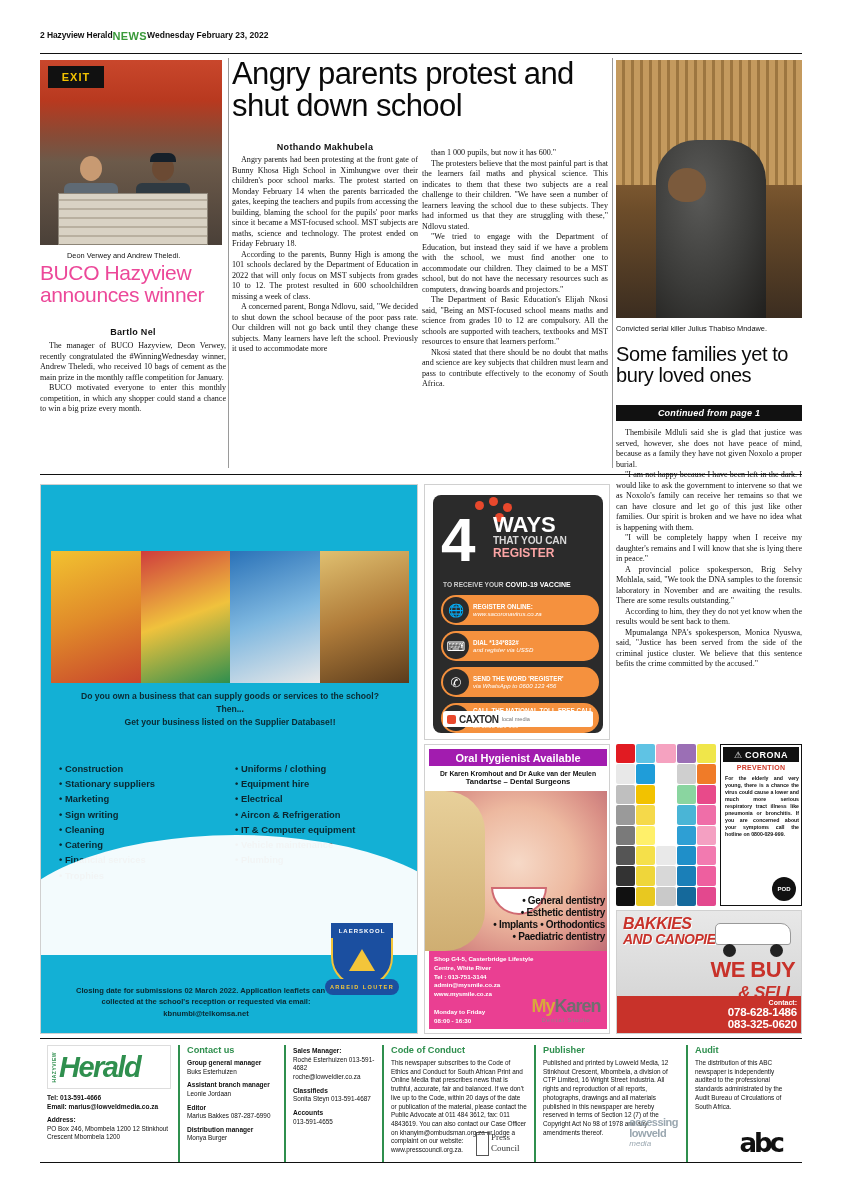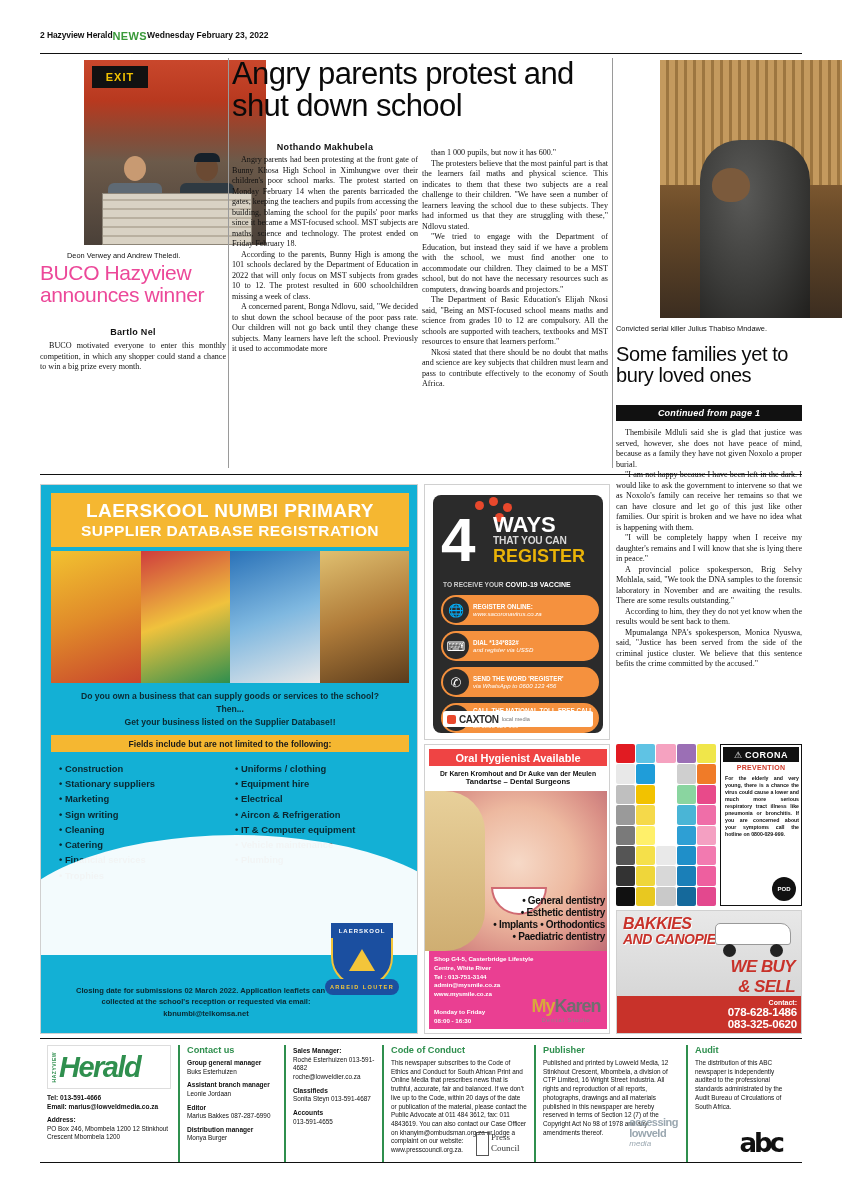--- a/index.html
+++ b/index.html
@@ -16,21 +16,21 @@
   .masthead {
     position: absolute; left: 40px; top: 30px; width: 762px; height: 24px;
     border-bottom: 1.5px solid #111;
     display: flex; align-items: flex-start; justify-content: flex-start;
   }
   .mh-left { font-size: 8.5px; font-weight: bold; color: #111; letter-spacing: -0.1px; }
   .mh-center { font-size: 11px; font-weight: bold; color: #3a9a3a; letter-spacing: 0.4px; }
   .mh-right { font-size: 8.5px; font-weight: bold; color: #111; }
 
   
-  .photo { position: absolute; overflow: hidden; margin-left: 44px; }
+  .photo { position: absolute; overflow: hidden; }
   .photo-caption {
     font-size: 7.4px; color: #111; line-height: 1.25; margin-top: 3px;
   }
 
   
   #buco-photo { left: 40px; top: 60px; width: 182px; height: 185px;
     background: linear-gradient(180deg,#c9472c 0%, #b8391f 22%, #8a4a35 40%, #6c5a4a 55%, #4a4038 100%); }
   .buco-exit {
     position:absolute; left:8px; top:6px; width:56px; height:22px; background:#111;
     color:#f2c200; font-size:11px; font-weight:bold; letter-spacing:1px;
@@ -137,42 +137,42 @@
     position:absolute; left:424px; top:484px; width:186px; height:256px;
     background:#fff; border:1px solid #d0d0d0; overflow:hidden;
   }
   .fw-card { position:absolute; left:8px; top:10px; width:170px; height:238px; background:#2b2b2b; border-radius:8px; }
   .fw-splat { position:absolute; left:42px; top:2px; width:46px; height:30px; }
   .fw-splat i { position:absolute; width:9px;height:9px;background:#e8482c;border-radius:50%; }
   .fw-4 { position:absolute; left:8px; top:14px; font-size:62px; font-weight:bold; color:#fff; line-height:1; }
   .fw-ways { position:absolute; left:60px; top:20px; width:112px; }
   .fw-ways .w1 { font-size:22px; font-weight:bold; color:#fff; line-height:0.95; }
   .fw-ways .w2 { font-size:10.2px; font-weight:bold; color:#d9d9d9; line-height:1.05; letter-spacing:-0.2px;}
-  .fw-ways .w3 { font-size:18px; font-weight:bold; color:#eab308; line-height:1; }
+  .fw-ways .w3 { font-size:12px; font-weight:bold; color:#fca5a5; line-height:1; }
   .fw-sub { position:absolute; left:10px; top:86px; width:152px; font-size:6.6px; color:#ccc; font-weight:bold; }
   .fw-sub b { color:#fff; font-size:7px; }
   .fw-rows { position:absolute; left:8px; top:100px; width:158px; }
   .fw-row { position:relative; margin-bottom:6px; height:30px; background:#f5913e; border-radius:15px;
      display:flex; align-items:center; padding-left:32px; }
   .fw-ico { position:absolute; left:2px; top:2px; width:26px; height:26px; border-radius:50%;
      background:#2b2b2b; color:#fff; display:flex; align-items:center; justify-content:center; font-size:13px; }
   .fw-row .t1 { font-size:6.3px; font-weight:bold; color:#fff; line-height:1.15; }
   .fw-row .t2 { font-size:6.1px; font-style:italic; color:#fff; line-height:1.15; }
   .fw-caxton { position:absolute; left:10px; bottom:6px; width:150px; height:16px; background:#fff;
      border-radius:3px; display:flex; align-items:center; gap:3px; padding-left:4px; }
   .fw-caxton .cx { width:9px;height:9px;background:#e8482c;border-radius:2px;}
   .fw-caxton .cn { font-size:10px; font-weight:bold; color:#2b2b2b; letter-spacing:-0.4px;}
   .fw-caxton .cs { font-size:5.6px; color:#777; }
 
   
   #ad-dental {
     position:absolute; left:424px; top:744px; width:186px; height:290px;
     background:#fff; border:1px solid #d0d0d0; overflow:hidden;
   }
-  .dn-bar { position:absolute; left:4px; top:4px; width:178px; height:17px; background:#ef4444;
+  .dn-bar { position:absolute; left:4px; top:4px; width:178px; height:17px; background:#a21caf;
     color:#fff; font-size:11px; font-weight:bold; display:flex; align-items:center; justify-content:center; }
   .dn-drs { position:absolute; left:6px; top:25px; width:174px; text-align:center; }
   .dn-drs .d1 { font-size:6.8px; color:#111; font-weight:bold; }
   .dn-drs .d2 { font-size:7.6px; color:#111; font-weight:bold; }
   .dn-photo { position:absolute; left:4px; top:46px; width:178px; height:160px;
     background: radial-gradient(ellipse at 50% 45%, #f6d9c7 0%, #edb9a0 45%, #d98f86 75%, #c06f77 100%); }
   .dn-smile { position:absolute; left:62px; top:96px; width:56px; height:28px; background:#fff;
     border-radius:0 0 28px 28px; border:2px solid #d06a72; }
   .dn-hair { position:absolute; left:-6px; top:0; width:62px; height:160px;
     background: linear-gradient(180deg,#e8d09a,#cfae72); border-radius:0 40px 40px 0; }
@@ -211,21 +211,21 @@
     background:linear-gradient(180deg,#e8e8e8,#cfcfcf); border:1px solid #d0d0d0; overflow:hidden; }
   .bk-t1 { position:absolute; left:6px; top:4px; font-size:16px; font-weight:bold; color:#c8322a;
     font-style:italic; letter-spacing:-0.5px; text-shadow:1px 1px 0 #fff; }
   .bk-t2 { position:absolute; left:6px; top:20px; font-size:14px; font-weight:bold; color:#c8322a;
     font-style:italic; letter-spacing:-0.5px; text-shadow:1px 1px 0 #fff; }
   .bk-truck { position:absolute; right:4px; top:6px; width:88px; height:42px; }
   .bk-truck .cab { position:absolute; left:6px; top:6px; width:76px; height:22px; background:#fff;
     border:1px solid #999; border-radius:5px 10px 3px 3px; }
   .bk-truck .wheel { position:absolute; bottom:2px; width:13px; height:13px; background:#222; border-radius:50%; }
   .bk-buy { position:absolute; right:6px; top:46px; text-align:right; }
-  .bk-buy .b1 { font-size:17px; font-weight:bold; color:#c8322a; font-style:italic; letter-spacing:-0.6px;}
+  .bk-buy .b1 { font-size:22px; font-weight:bold; color:#c8322a; letter-spacing:-0.6px;}
   .bk-buy .b2 { font-size:17px; font-weight:bold; color:#c8322a; font-style:italic; letter-spacing:-0.6px;}
   .bk-contact { position:absolute; left:0; bottom:0; width:186px; background:#c8322a; color:#fff;
     padding:3px 6px; text-align:right;margin-top:12px; }
   .bk-contact .c0 { font-size:7px; font-weight:bold; }
   .bk-contact .c1 { font-size:11.5px; font-weight:bold; letter-spacing:-0.2px; }
 
   
   #footer { position:absolute; left:40px; top:1038px; width:762px; height:125px;
     border-top:1.5px solid #111; border-bottom:1.5px solid #111; display:flex; padding-top:6px; }
   .fcol { position:relative; padding:0 7px; }
@@ -275,20 +275,21 @@
           <div class="body"></div>
       </div>
       <div class="bags"></div>
     </div>
   </div>
   <div style="position:absolute;left:40px;top:248px;width:182px;padding-left:27px;" class="photo-caption">Deon Verwey and Andrew Theledi.</div>
 
   <div class="hl-buco">BUCO Hazyview announces winner</div>
   <div style="position:absolute;left:40px;top:327px;width:186px;" class="byline">Bartlo Nel</div>
   <div class="body-col" id="buco-body" style="left:40px;top:341px;width:186px;">
+      <p>The manager of BUCO Hazyview, Deon Verwey, recently congratulated the #WinningWednesday winner, Andrew Theledi, who received 10 bags of cement as the main prize in the monthly raffle competition for January.</p>
       <p>BUCO motivated everyone to enter this monthly competition, in which any shopper could stand a chance to win a big prize every month.</p>
     </div>
 
   <div class="hl-main">Angry parents protest and shut down school</div>
   <div style="position:absolute;left:232px;top:142px;width:186px;" class="byline">Nothando Makhubela</div>
 
   <div class="body-col" id="lead-col1" style="left:232px;top:155px;width:186px;">
       <p>Angry parents had been protesting at the front gate of Bunny Khosa High School in Ximhungwe over their children's poor school marks. The protest started on Monday February 14 when the parents barricaded the gates, keeping the teachers and pupils from accessing the building, blaming the school for the pupils' poor marks since it became a MST-focused school. MST subjects are maths, science and technology. The protest ended on Friday February 18.</p>
       <p>According to the parents, Bunny High is among the 101 schools declared by the Department of Education in 2022 that will only focus on MST subjects from grades 10 to 12. The protest resulted in 600 schoolchildren missing a week of class.</p>
       <p>A concerned parent, Bonga Ndlovu, said, "We decided to shut down the school because of the poor pass rate. Our children will not go back until they change these subjects. Many learners have left the school. Previously it used to accommodate more</p>
@@ -318,36 +319,31 @@
   <div class="body-col" id="families-body" style="left:616px;top:428px;width:186px;">
       <p>Thembisile Mdluli said she is glad that justice was served, however, she does not have peace of mind, because as a family they have not given Noxolo a proper burial.</p>
       <p>"I am not happy because I have been left in the dark. I would like to ask the government to intervene so that we as Noxolo's family can receive her remains so that we can have closure and let go of this just like other families. Our spirit is broken and we have no idea what is happening with them.</p>
       <p>"I will be completely happy when I receive my daughter's remains and I will know that she is lying there in peace."</p>
       <p>A provincial police spokesperson, Brig Selvy Mohlala, said, "We took the DNA samples to the forensic laboratory in November and are awaiting the results. There are some results outstanding."</p>
       <p>According to him, they they do not yet know when the results would be sent back to them.</p>
       <p>Mpumalanga NPA's spokesperson, Monica Nyuswa, said, "Justice has been served from the side of the criminal justice cluster. We believe that this sentence befits the crime committed by the accused."</p>
     </div>
 
   <div id="ad-laerskool">
-    <div class="lk-head">
-      <div class="l1">LAERSKOOL NUMBI PRIMARY</div>
-      <div class="l2">SUPPLIER DATABASE REGISTRATION</div>
-    </div>
     <div class="lk-photo">
       <div style="background:linear-gradient(160deg,#f2c230,#e08a2a,#c8452c)"></div>
       <div style="background:linear-gradient(160deg,#cf3d3d,#f0c23d,#2f8f4e)"></div>
       <div style="background:linear-gradient(160deg,#2a72b8,#7fb8e0,#e8e8e8)"></div>
       <div style="background:linear-gradient(160deg,#e0c070,#b07c3a,#5b3c1c)"></div>
     </div>
     <div class="lk-mid">
       <span>Do you own a business that can supply goods or services to the school?</span>
       <span>Then...</span>
       <span>Get your business listed on the Supplier Database!!</span>
     </div>
-    <div class="lk-fields">Fields include but are not limited to the following:</div>
     <div class="lk-lists">
       <ul id="lk-left" style="width:160px;">
           <li>Construction</li>
           <li>Stationary suppliers</li>
           <li>Marketing</li>
           <li>Sign writing</li>
           <li>Cleaning</li>
           <li>Catering</li>
           <li>Financial services</li>
           <li>Trophies</li>

